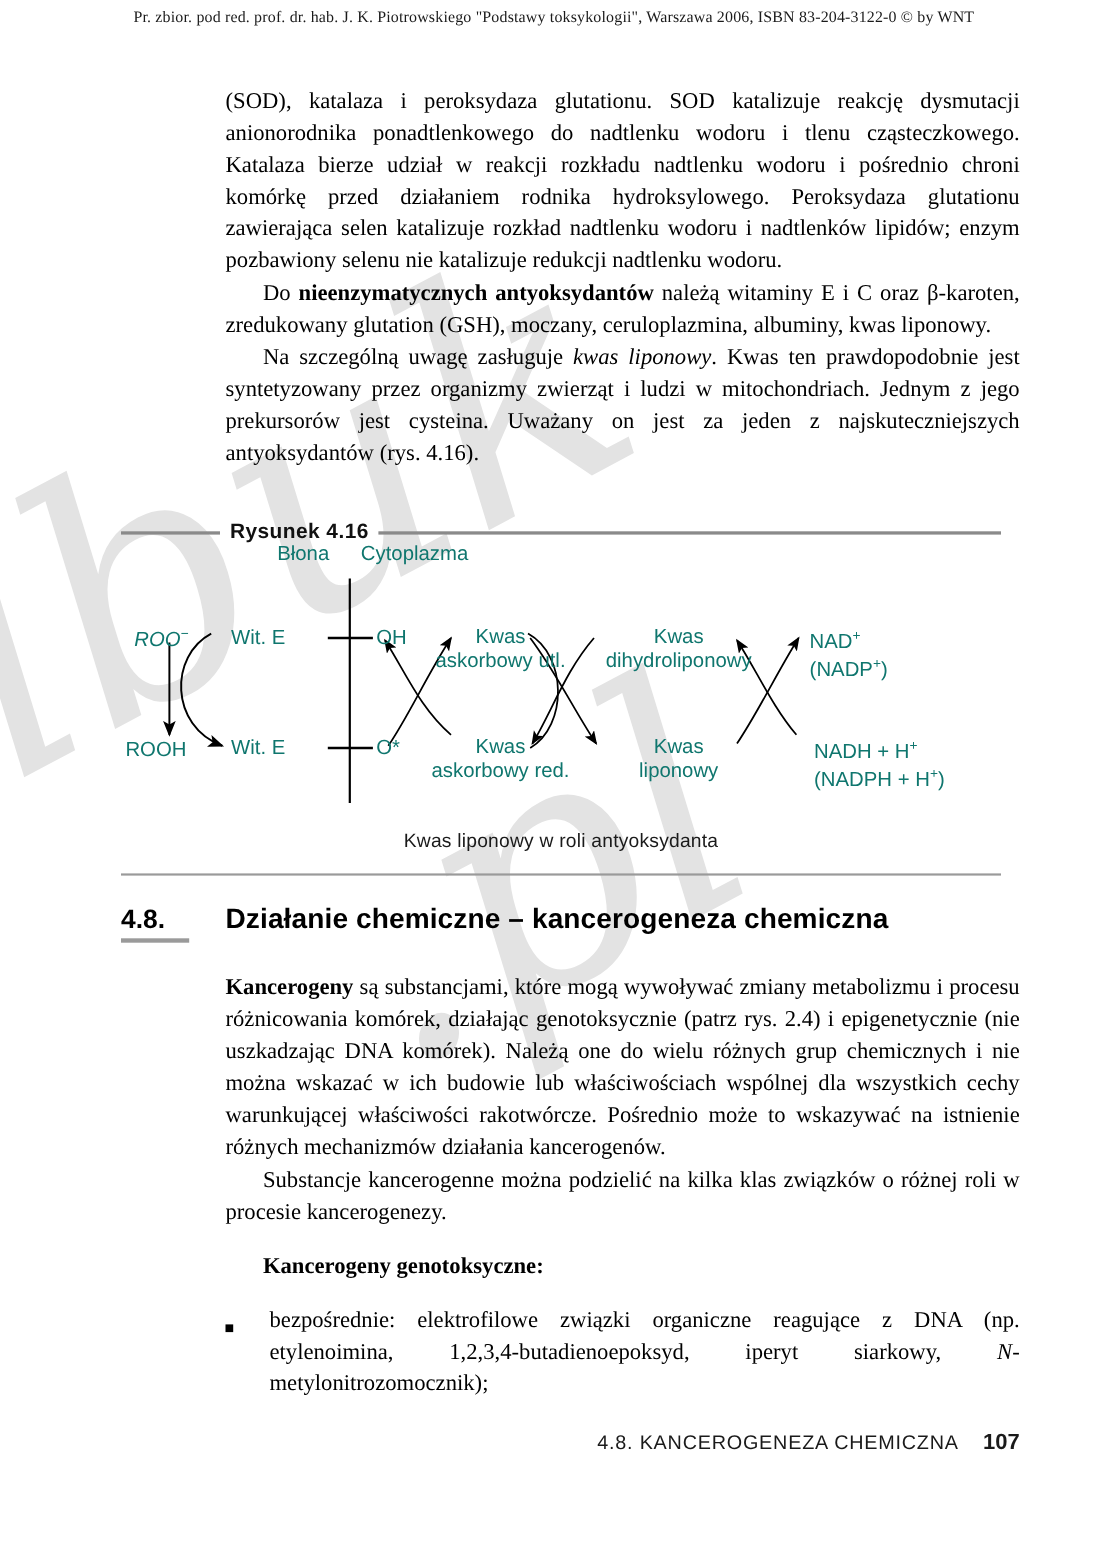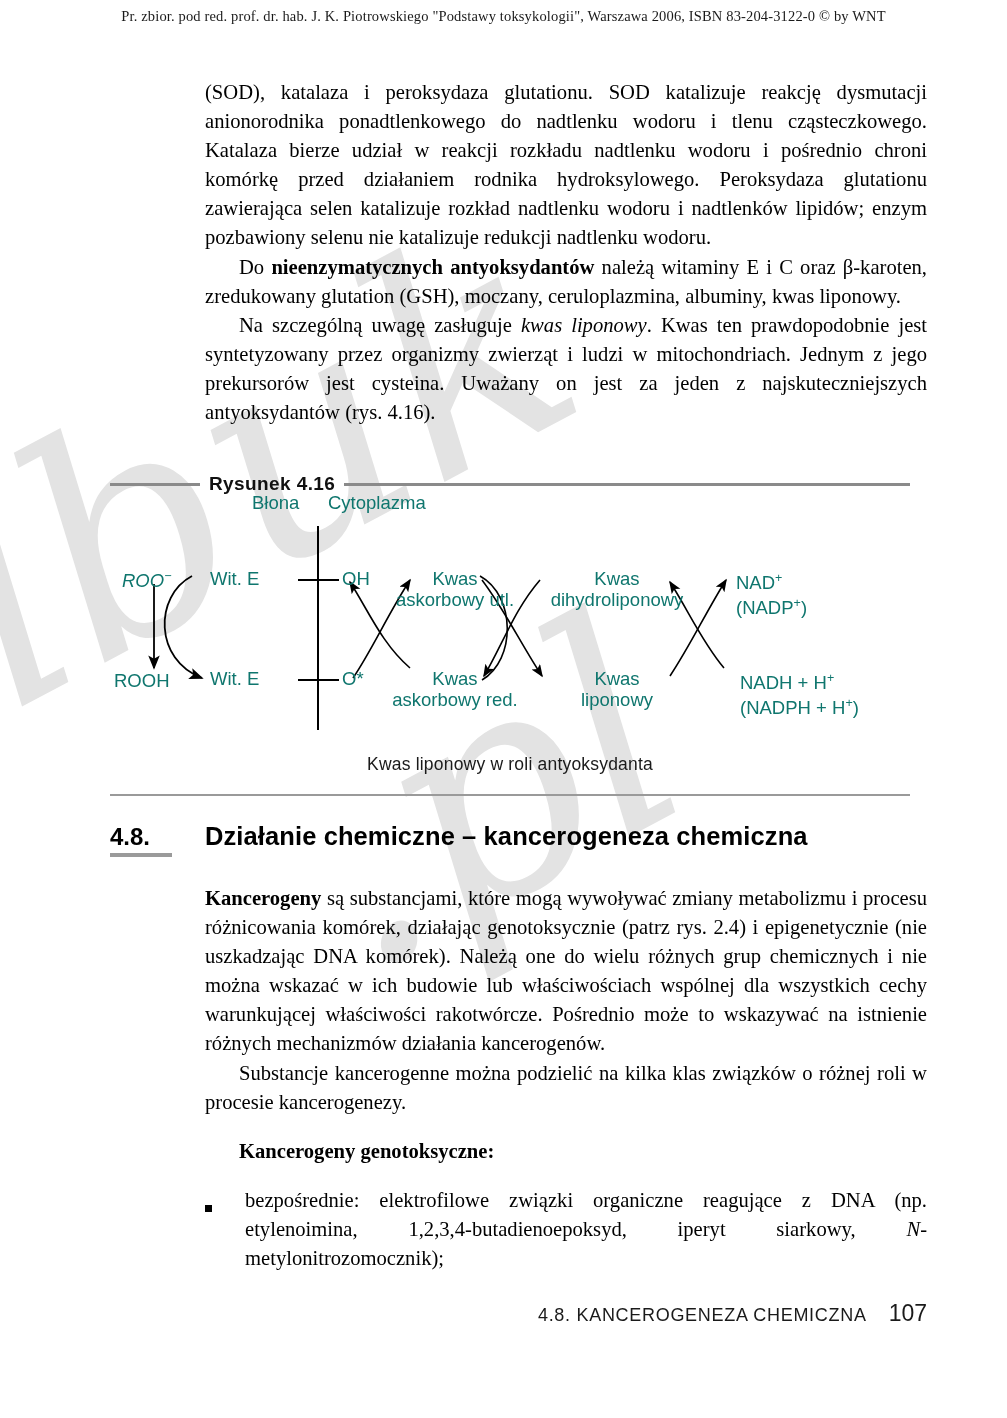--- a/index.html
+++ b/index.html
@@ -189,22 +189,22 @@
     top: 1300px;
     width: 722px;
     text-align: right;
     z-index: 3;
     font-family: "Liberation Sans", sans-serif;
     font-size: 18px;
     letter-spacing: .7px;
     color: #1a1a1a;
   }
   #footer .pg {
-    font-weight: normal;
-    font-size: 23px;
+    font-weight: bold;
+    font-size: 20px;
     letter-spacing: 0;
     margin-left: 22px;
   }
 </style>
 </head>
 <body>
 
 <div id="page">
 
   <svg id="watermark" viewBox="0 0 1007 1418">

